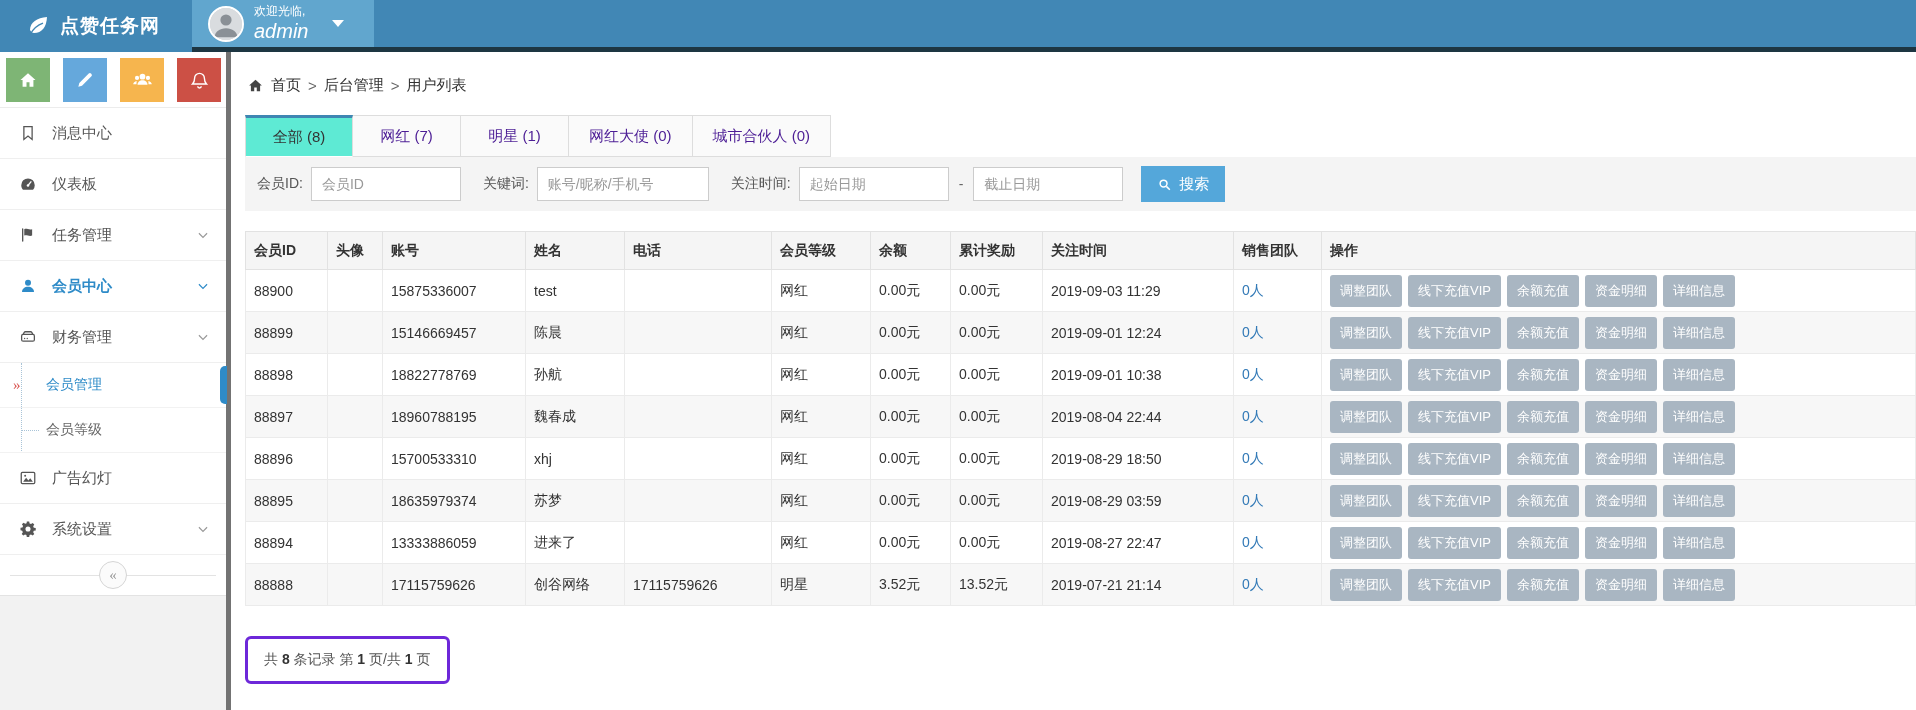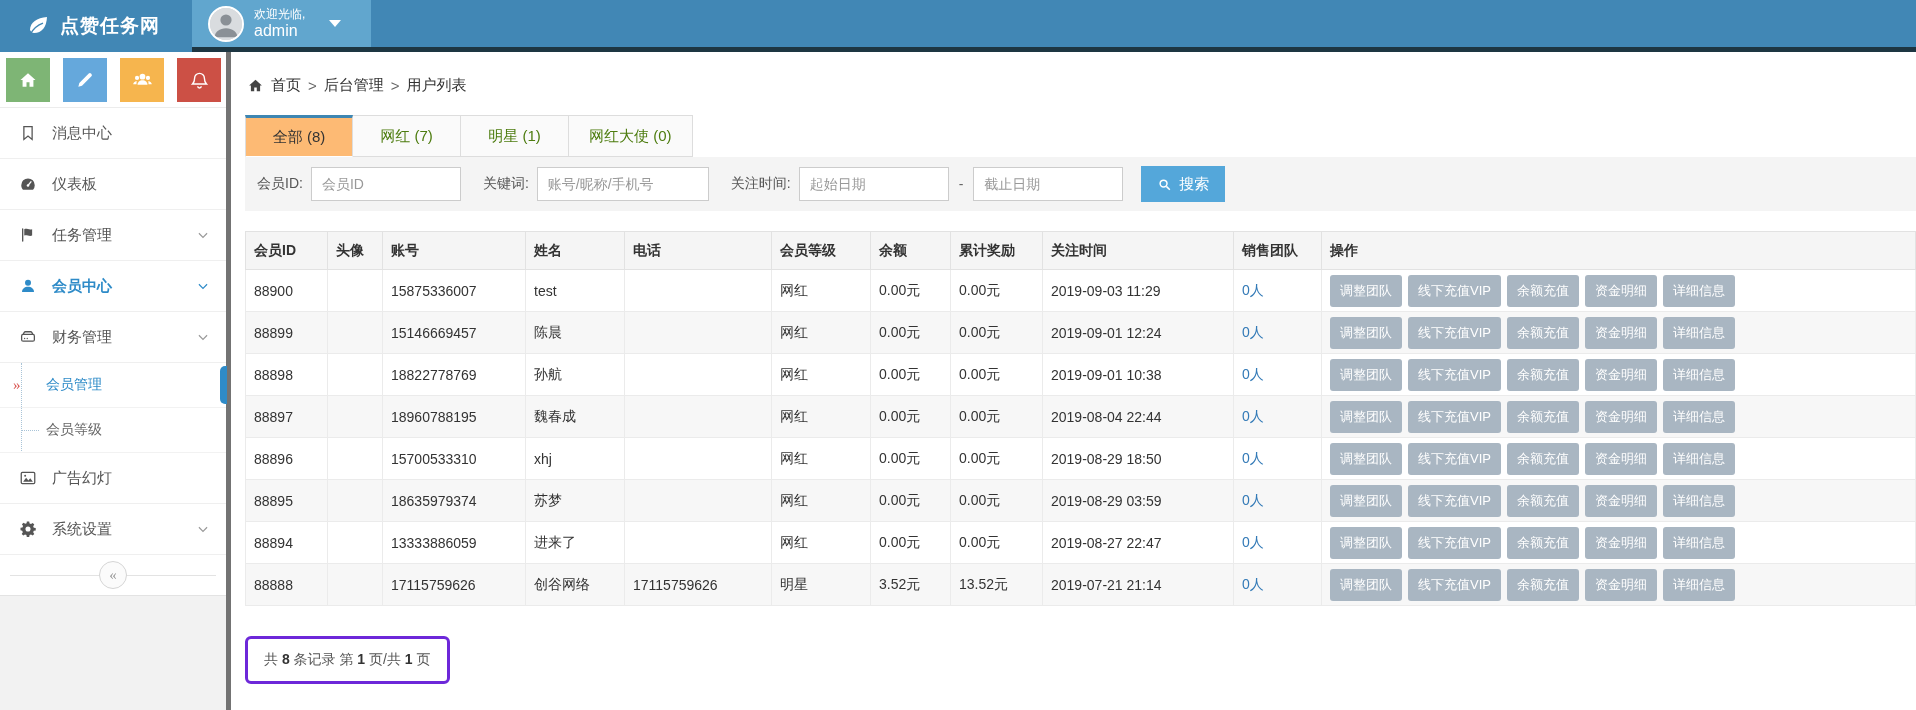--- a/index.html
+++ b/index.html
@@ -11,21 +11,21 @@
   }
   
   .topbar { height:52px; display:flex; background:#4187b5; }
   .topbar-left { width:192px; display:flex; align-items:center; padding-left:26px; gap:10px; }
   .brand-text { color:#fff; font-size:19px; font-weight:bold; letter-spacing:1px; }
   .topbar-right { flex:1; display:flex; justify-content:flex-start; border-bottom:5px solid #1d3642; }
   .user-box { background:#61a6ce; display:flex; align-items:center; gap:10px; padding:0 30px 0 16px; cursor:pointer; }
   .avatar { width:36px; height:36px; border-radius:50%; border:2px solid #fff; overflow:hidden; background:#cfd4d8; flex:none; }
   .user-text { color:#fff; line-height:1.2; }
   .welcome { font-size:12px; display:block; }
-  .uname { font-size:16px; display:block; }
+  .uname { font-size:20px; display:block;font-style:italic; }
   .caret { width:0; height:0; border-left:6px solid transparent; border-right:6px solid transparent; border-top:7px solid #fff; margin-left:14px; }
   
   .layout { display:flex; height:658px; }
   .sidebar { width:231px; flex:none; background:#fff; border-right:5px solid #737373; display:flex; flex-direction:column;font-family:Liberation Serif, serif; }
   .content { flex:1; overflow:hidden; padding-left:14px; background:#fff; }
   
   .quick-row { display:flex; gap:13px; padding:6px 0 6px 6px; border-bottom:1px solid #ececec; height:56px; }
   .quick { width:44px; height:44px; display:flex; align-items:center; justify-content:center; cursor:pointer; }
   .q-green { background:#7eb575; } .q-blue { background:#65a8dc; }
   .q-orange { background:#f6b54e; } .q-red { background:#cc5045; }
@@ -49,23 +49,23 @@
   .collapse-btn { position:relative; width:28px; height:28px; border-radius:50%; border:1px solid #d5d5d5; background:#fbfbfb;
                   color:#999; font-size:15px; display:flex; align-items:center; justify-content:center; cursor:pointer; }
   .sidebar-filler { flex:1; background:#f2f2f2; border-top:1px solid #e3e3e3; }
   
   .breadcrumb { display:flex; align-items:center; gap:7px; padding:24px 0 14px 2px; font-size:15px; color:#333; }
   .breadcrumb .sep { color:#666; }
   .crumb { cursor:pointer; }
   
   .tabs { display:flex; margin-top:6px; }
   .tab { min-width:108px; height:42px; display:flex; align-items:center; justify-content:center; padding:0 20px;
-         background:#fafafa; border:1px solid #ddd; border-left:none; color:#4d7c0f; font-size:15px; cursor:pointer; }
+         background:#fafafa; border:1px solid #ddd; border-left:none; color:#4c1d95; font-size:15px; cursor:pointer; }
   .tab:first-child { border-left:1px solid #ddd; }
-  .tab.active { background:#fdba74; color:#333; border-top:3px solid #3e86b2; border-bottom:1px solid #fff; }
+  .tab.active { background:#5eead4; color:#333; border-top:3px solid #3e86b2; border-bottom:1px solid #fff; }
   
   .filter-bar { background:#f4f4f4; padding:9px 10px; display:flex; align-items:center; gap:8px; }
   .f-label { color:#555; font-size:14px; margin-left:14px; }
   .f-label:first-child { margin-left:2px; }
   .filter-bar input { height:34px; border:1px solid #ccc; background:#fff; padding:0 10px; font-size:14px;
                       font-family:"Liberation Sans","DejaVu Sans",sans-serif; color:#333; outline:none; }
   .filter-bar input::placeholder { color:#999; }
   .in-id { width:150px; } .in-kw { width:172px; } .in-date { width:150px; }
   .dash { color:#666; margin:0 2px; }
   .search-btn { height:36px; margin-left:10px; padding:0 16px; background:#54a7da; border:none; color:#fff; font-size:15px;
@@ -269,20 +269,21 @@
       <span class="crumb">后台管理</span>
       <span class="sep">&gt;</span>
       <span class="crumb">用户列表</span>
     </div>
 
     <div class="tabs">
       <div class="tab active">全部 (8)</div>
       <div class="tab">网红 (7)</div>
       <div class="tab">明星 (1)</div>
       <div class="tab">网红大使 (0)</div>
+      <div class="tab">城市合伙人 (0)</div>
     </div>
 
     <div class="filter-bar">
       <span class="f-label">会员ID:</span>
       <input class="in-id" type="text" placeholder="会员ID" style="">
       <span class="f-label">关键词:</span>
       <input class="in-kw" type="text" placeholder="账号/昵称/手机号" style="">
       <span class="f-label">关注时间:</span>
       <input class="in-date" type="text" placeholder="起始日期" style="">
       <span class="dash">-</span>

